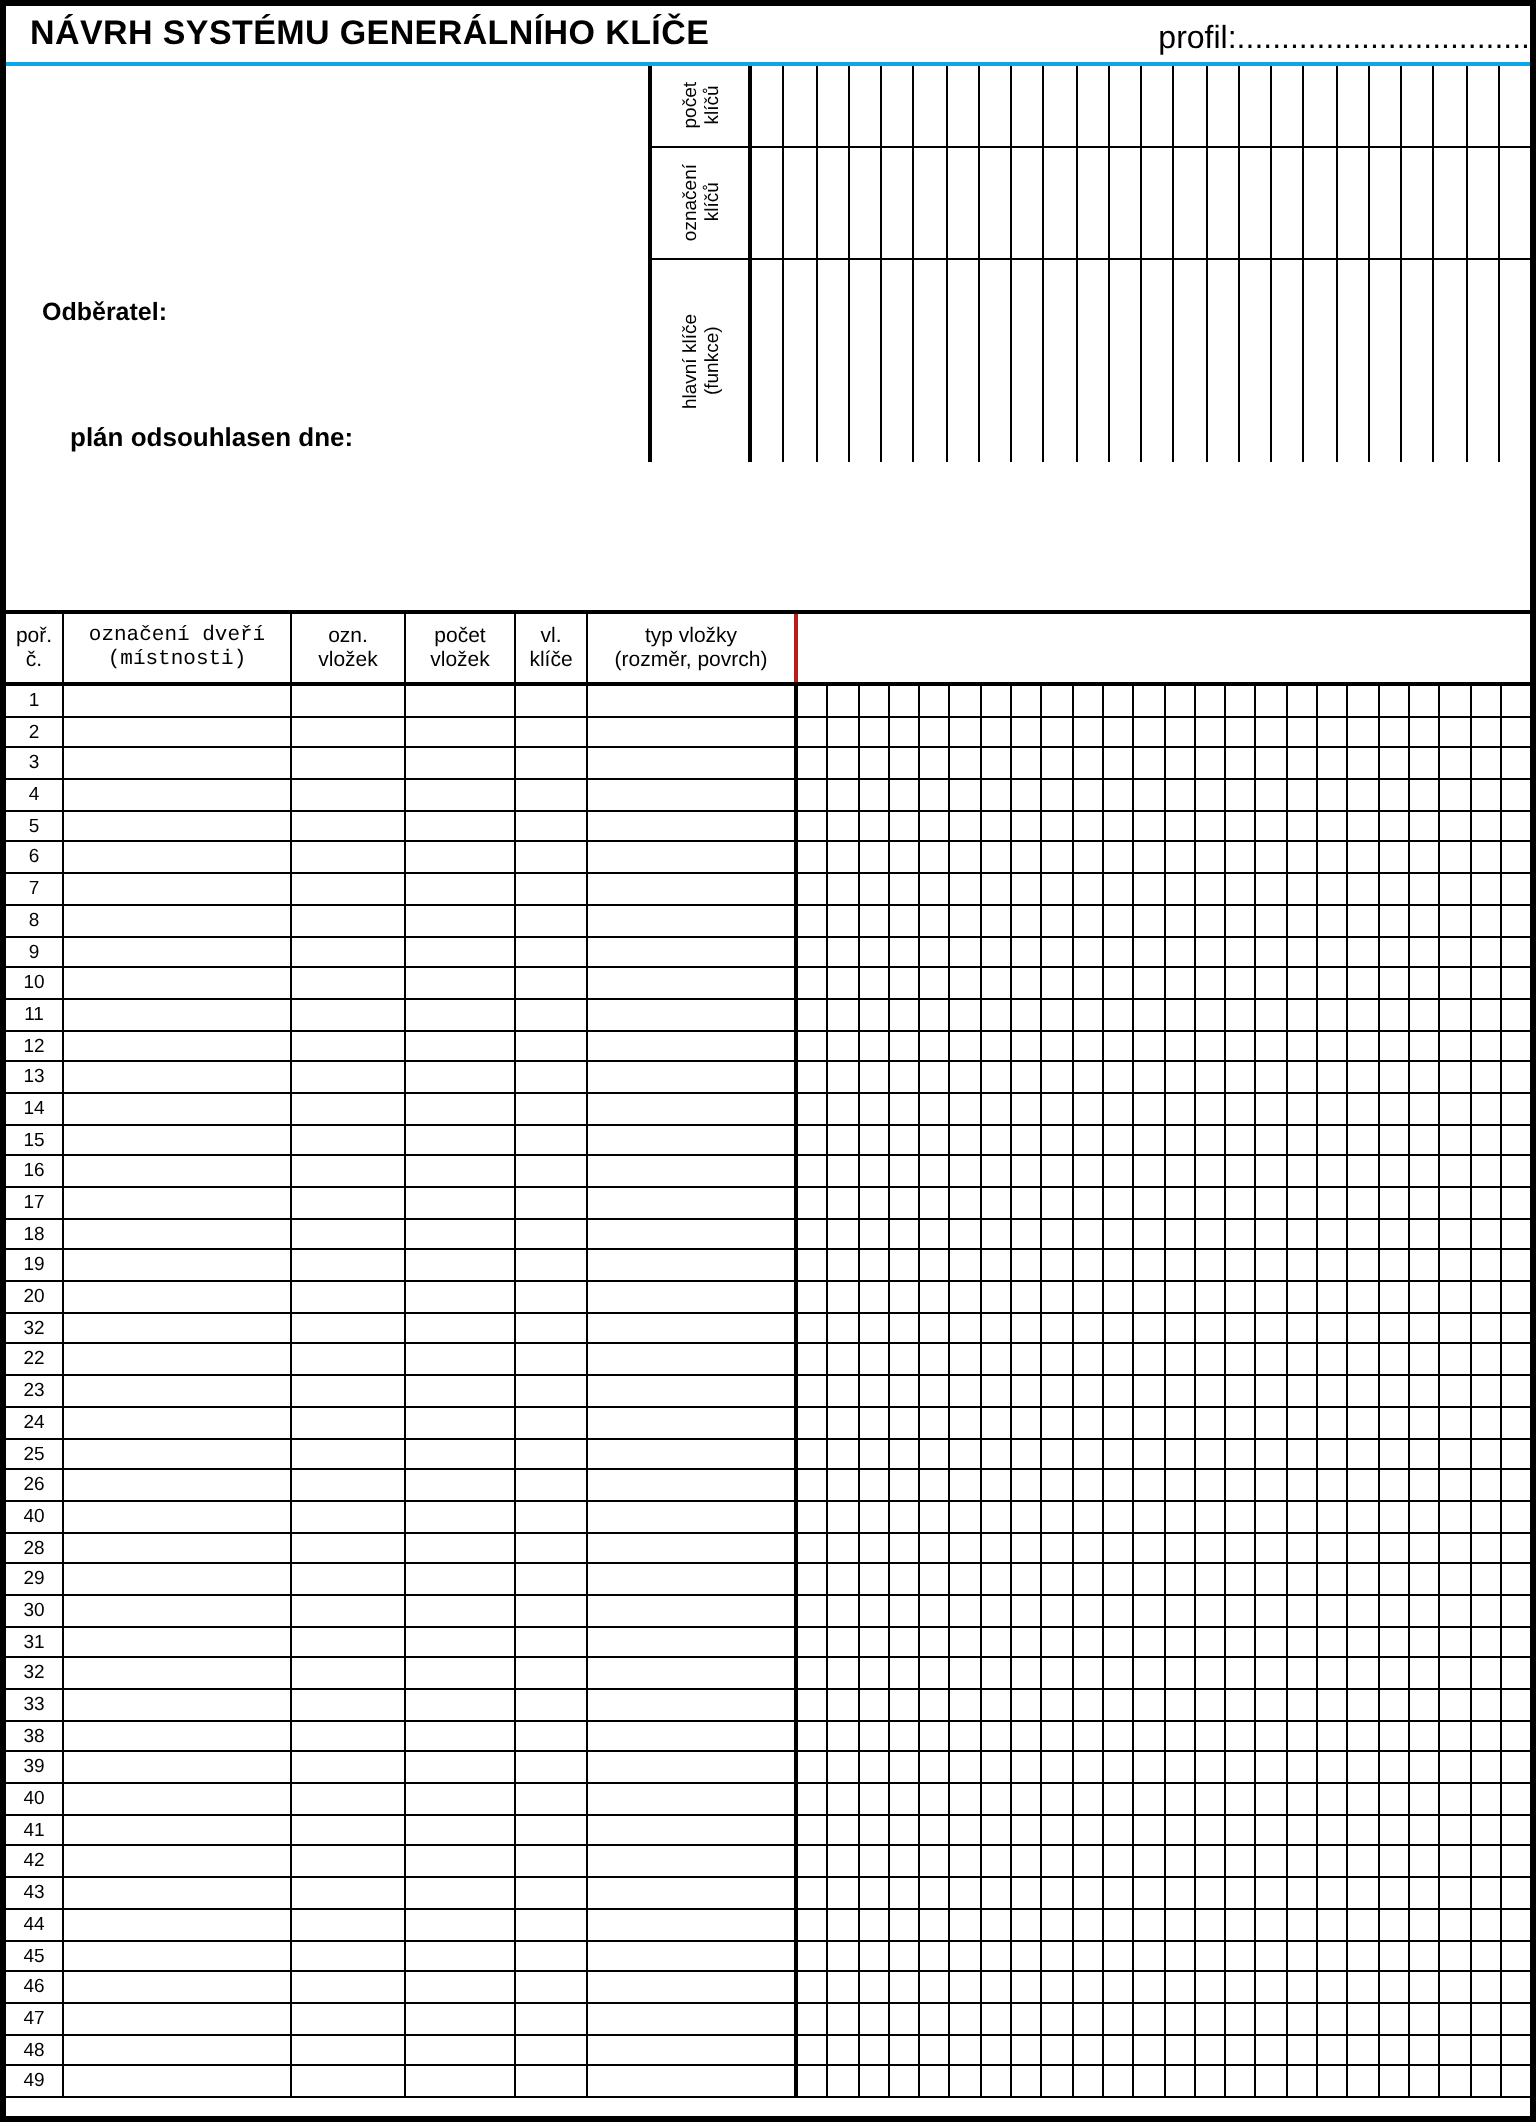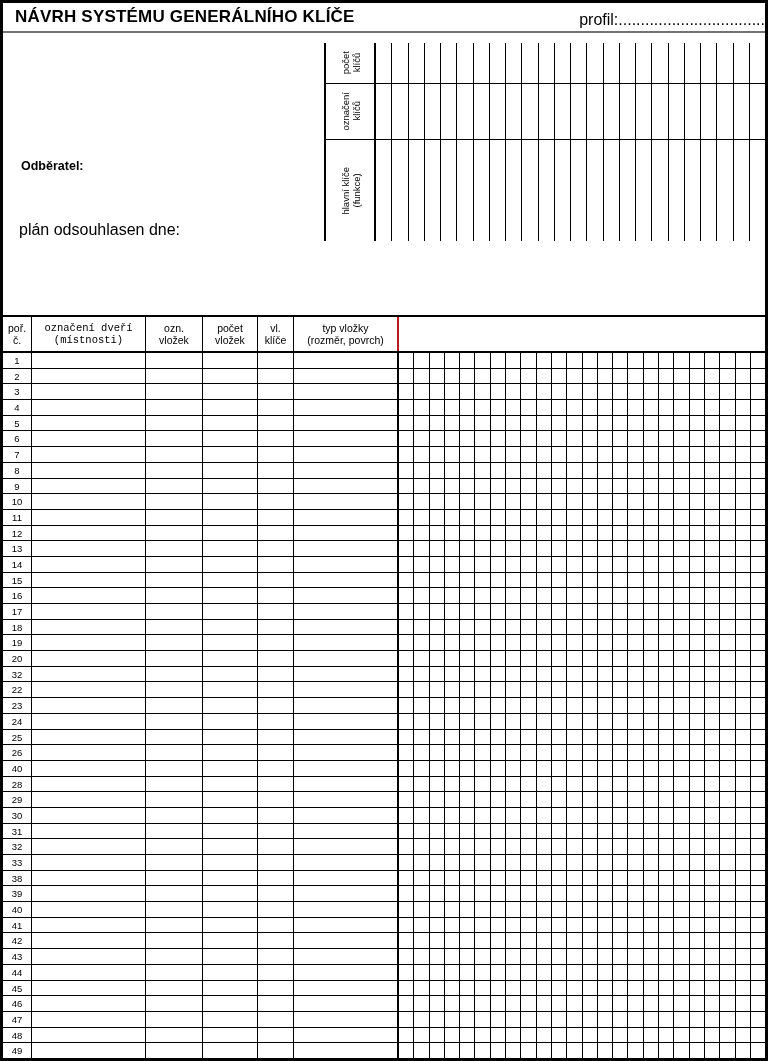--- a/index.html
+++ b/index.html
@@ -18,21 +18,21 @@
     box-sizing: border-box;
     border: 3px solid #000;
     background: #fff;
     overflow: hidden;
   }
 
   
   .title-row {
     position: relative;
     height: 30px;
-    border-bottom: 2px solid #737373;
+    border-bottom: 2px solid #0ea5e9;
     box-sizing: border-box;
   }
   .title-text {
     position: absolute;
     left: 12px;
     top: 4px;
     font-size: 17px;
     font-weight: bold;
     letter-spacing: 0.2px;
   }
@@ -42,43 +42,43 @@
     top: 8px;
     font-size: 16px;
     white-space: nowrap;
   }
 
   
   .upper {
     position: relative;
     height: 244px;
     box-sizing: border-box;
-    margin-top: 10px;
   }
   .upper-left {
     position: absolute;
     left: 0;
     top: 0;
     width: 323px;
     height: 198px;
     box-sizing: border-box;
     border-right: 2px solid #000;
   }
   .odberatel {
     position: absolute;
     left: 18px;
     top: 116px;
     font-size: 12.5px;
     font-weight: bold;
   }
   .plan {
     position: absolute;
-    left: 16px;
+    left: 32px;
     top: 178px;
-    font-size: 16px;
+    font-size: 13px;
+    font-weight: bold;
   }
 
   
   .vlabels {
     position: absolute;
     left: 323px;
     top: 0;
     width: 50px;
     height: 198px;
     box-sizing: border-box;

